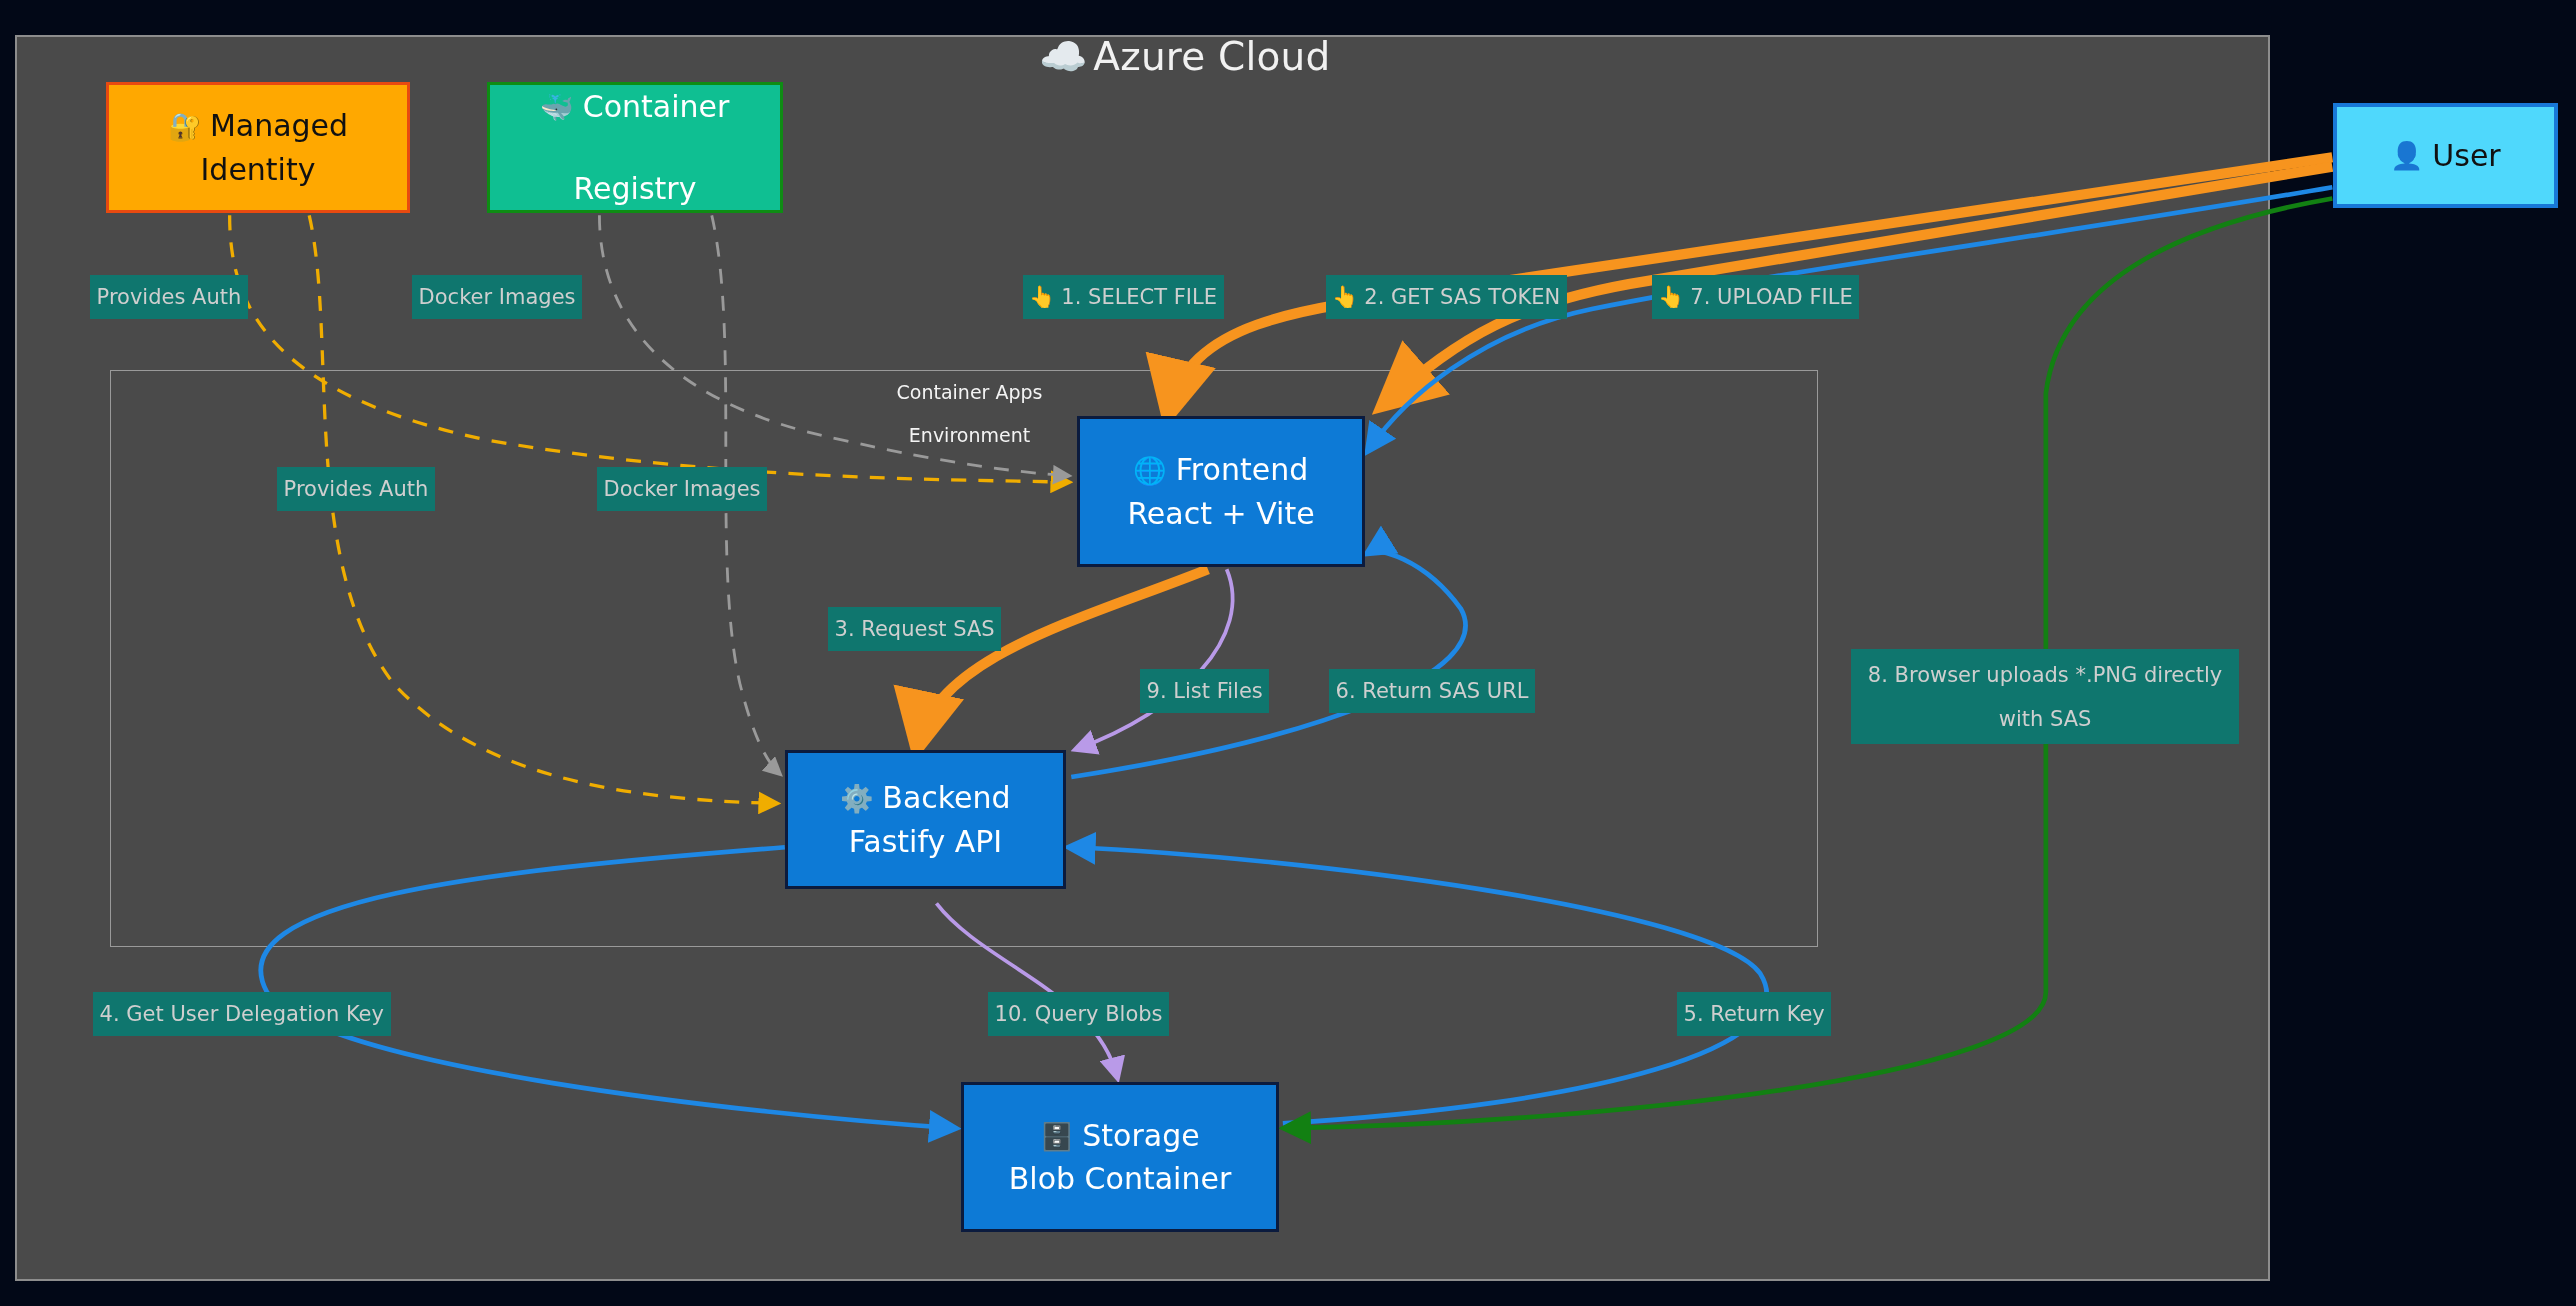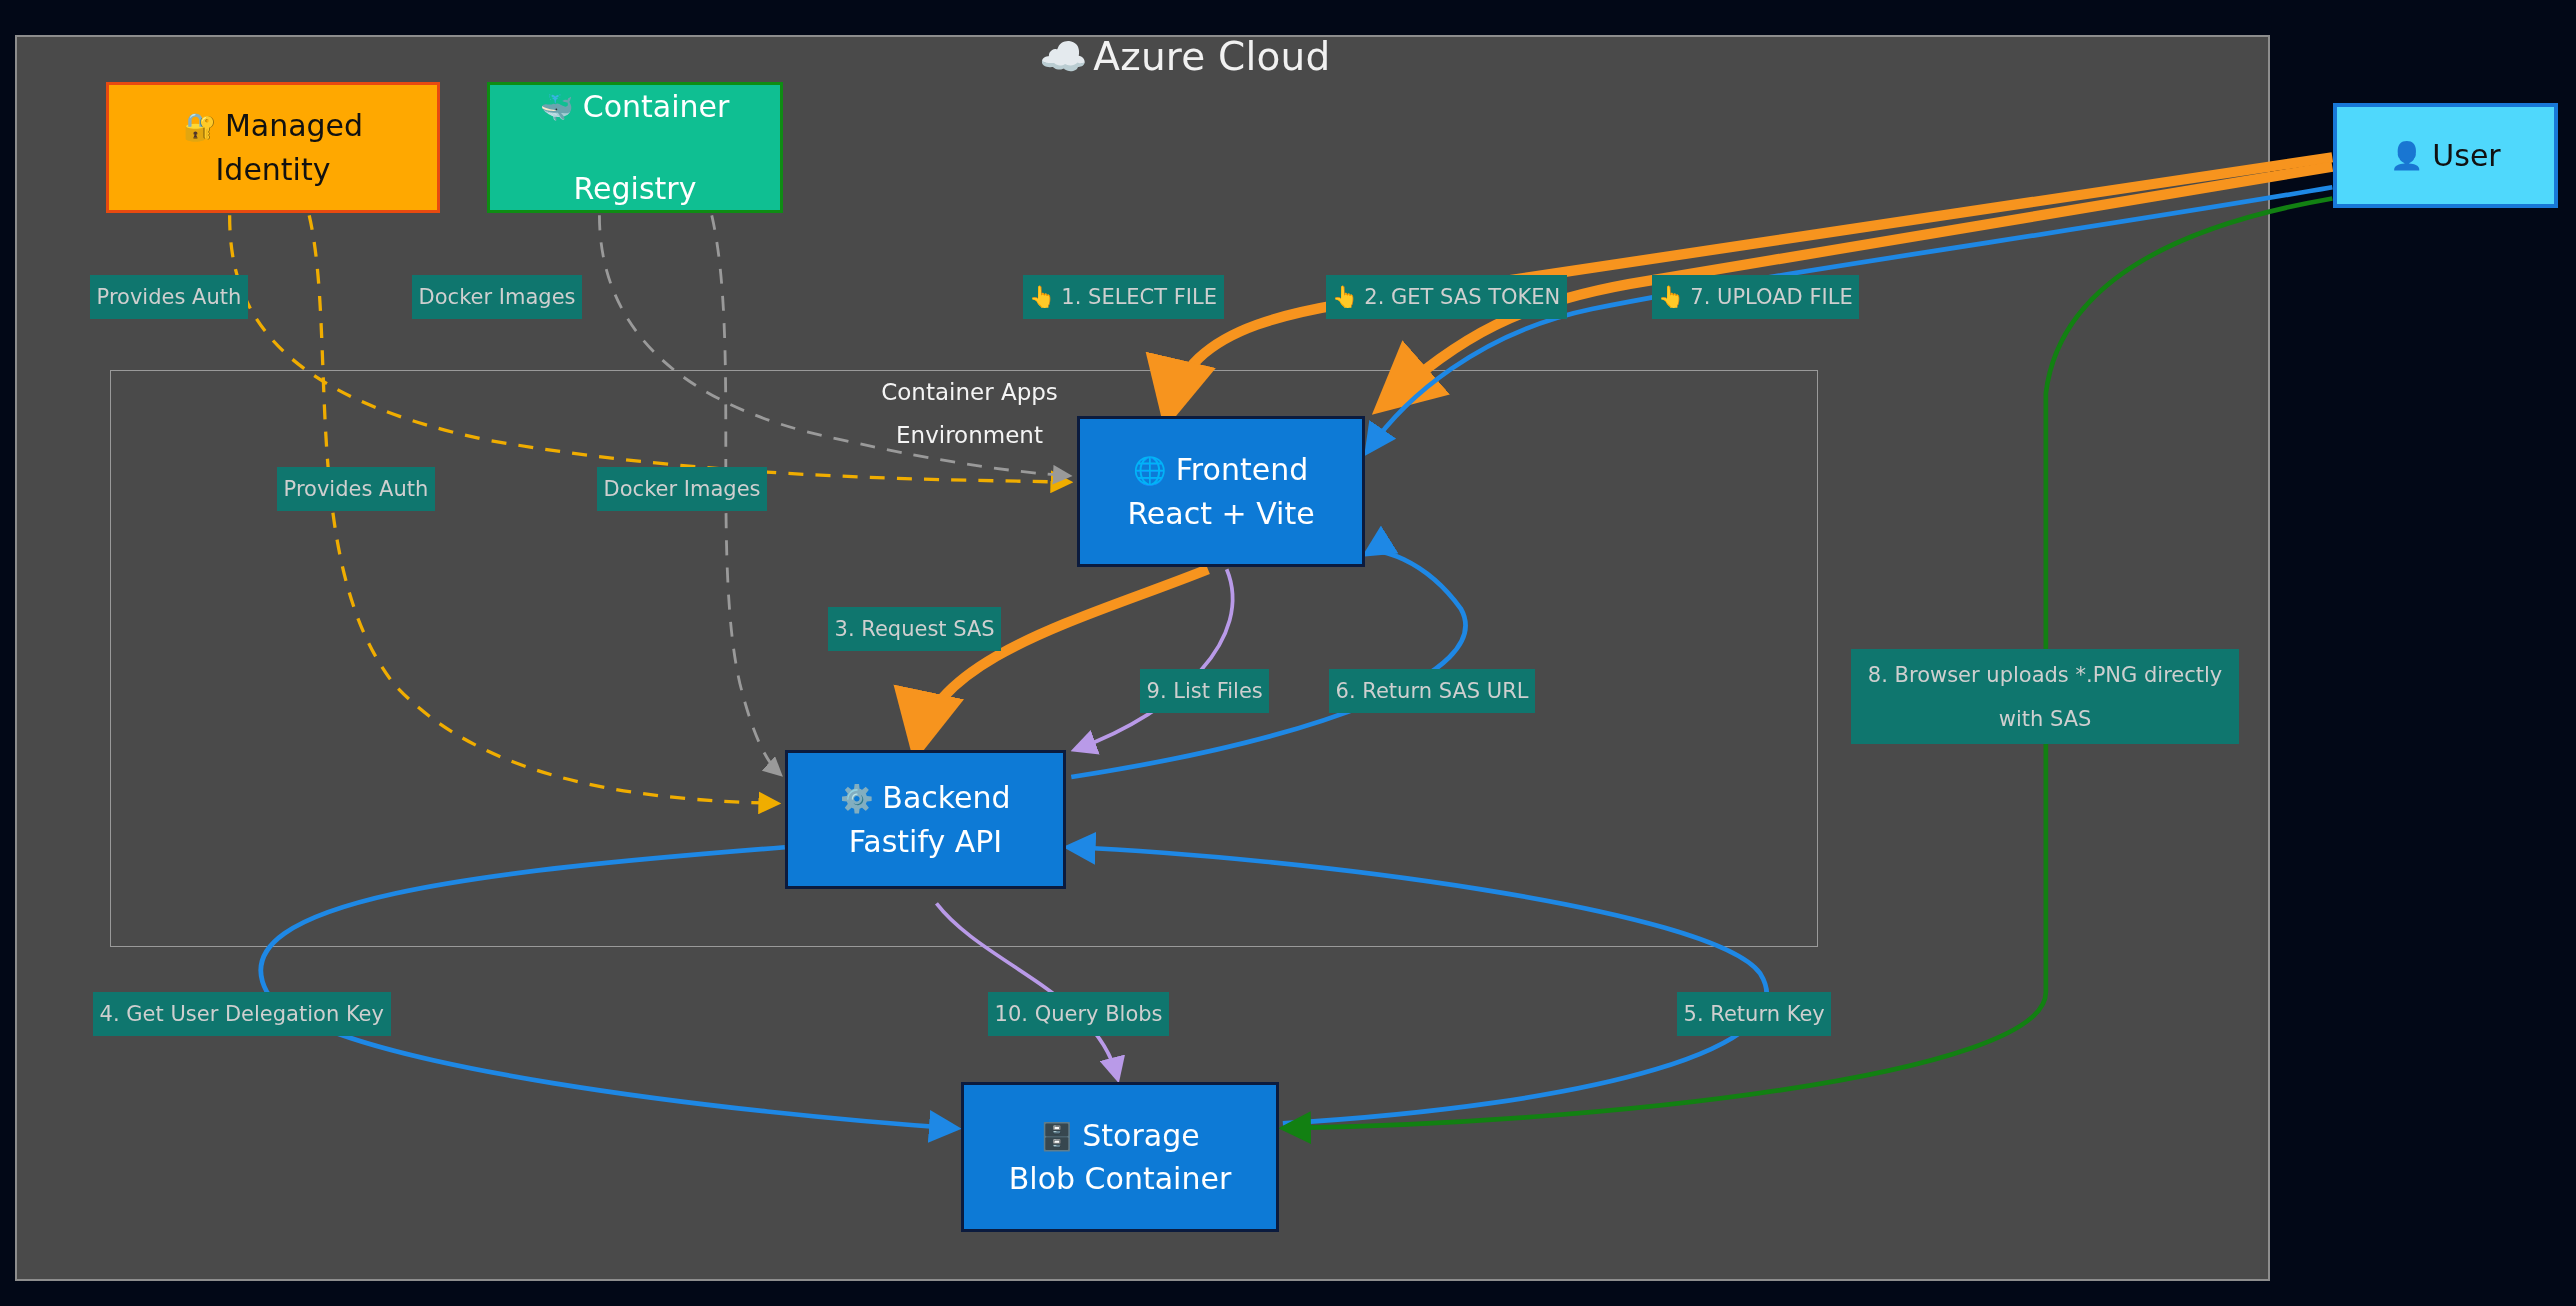--- a/index.html
+++ b/index.html
@@ -52,21 +52,21 @@
     background: transparent;
     border: 1.9px solid #9a9a9a;
     box-sizing: border-box;
   }
   .env-title {
     position: absolute;
     left: 857px;
     top: 371px;
     width: 225px;
     text-align: center;
-    font-size: 23px;
+    font-size: 19px;
     line-height: 43px;
     color: #f4f4f4;
   }
 
   
   .node {
     position: absolute;
     box-sizing: border-box;
     display: flex;
     flex-direction: column;
@@ -74,21 +74,21 @@
     justify-content: center;
     text-align: center;
     line-height: 1.45;
     font-size: 30px;
     z-index: 6;
   }
   .node .ln { display: block; white-space: nowrap; }
   .node .ico { margin-right: 8.4px; font-size: 27px; }
 
   .node-identity {
-    left: 106px; top: 82px; width: 334px; height: 131px;
+    left: 106px; top: 82px; width: 304px; height: 131px;
     background: #FFA800; border: 3.7px solid #E84A10; color: #111111;
   }
   .node-registry {
     left: 487px; top: 82px; width: 296px; height: 131px;
     background: #0FBF92; border: 3.7px solid #0E8C14; color: #ffffff; justify-content: space-between;
   }
   .node-frontend {
     left: 1077px; top: 416px; width: 288px; height: 151px;
     background: #0d7ad6; border: 3.7px solid #0b1b3e; color: #ffffff;
   }

